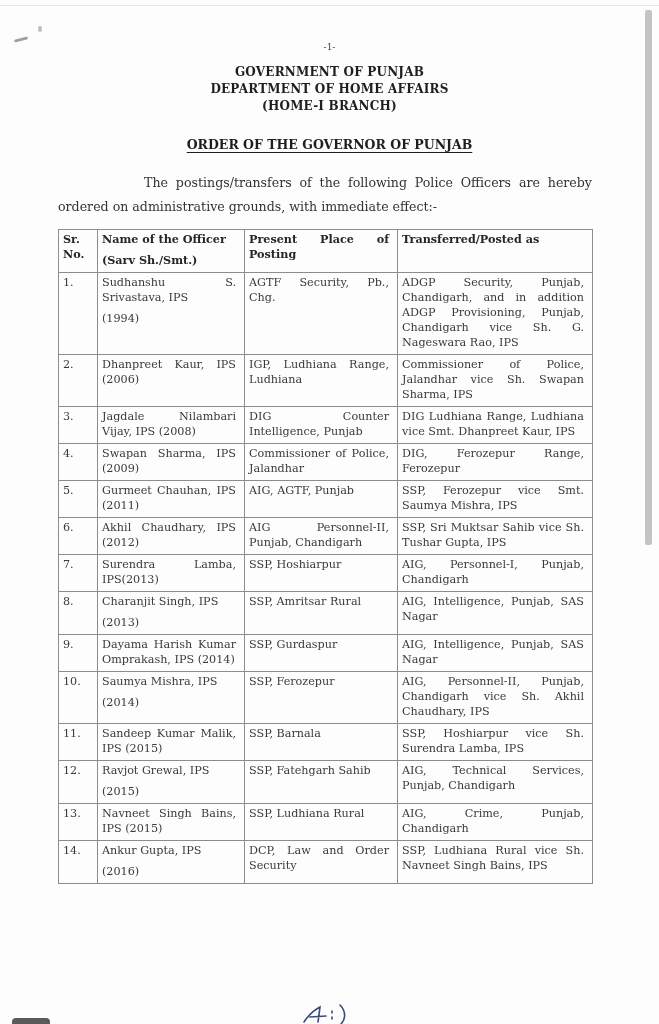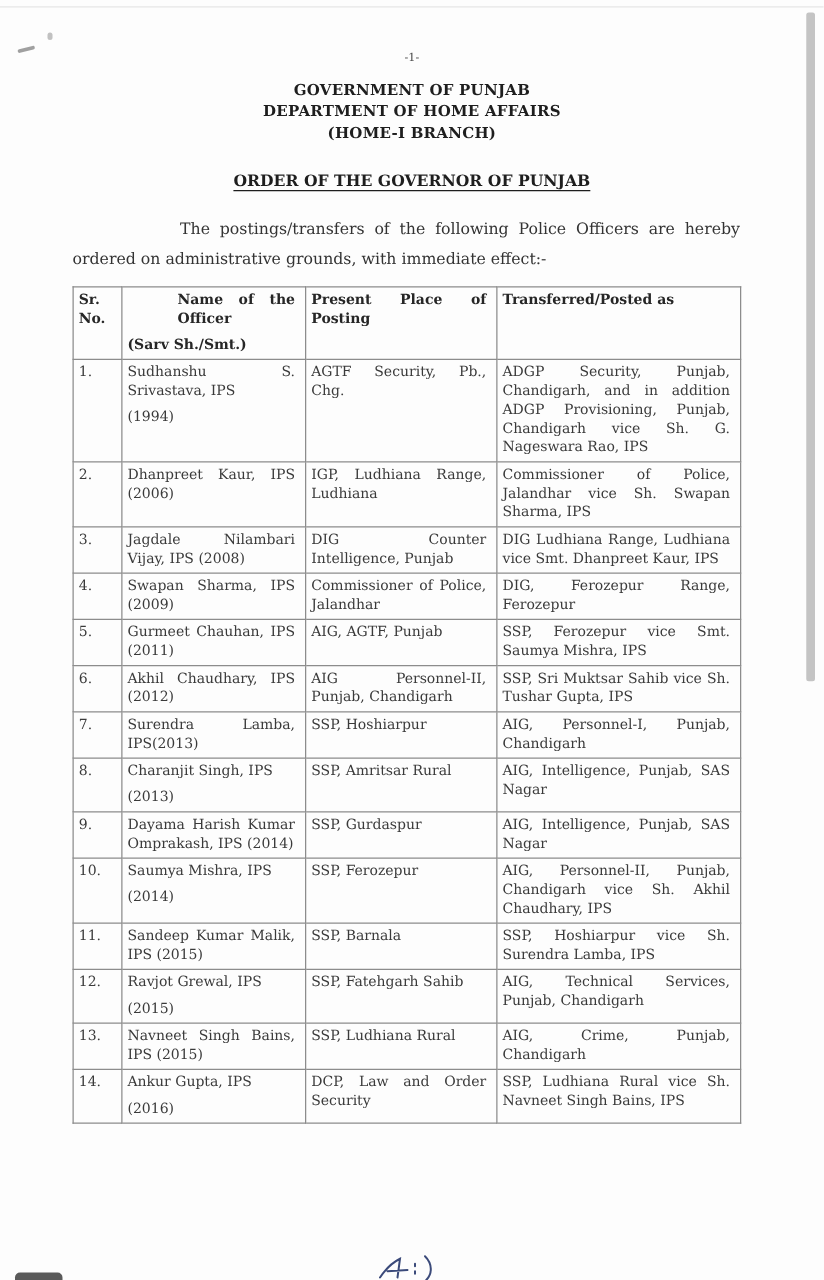--- a/index.html
+++ b/index.html
@@ -177,21 +177,21 @@
       <col class="col-name">
       <col class="col-present">
       <col class="col-posted">
     </colgroup>
     <thead>
       <tr>
         <th>
           <span>Sr. No.</span>
         </th>
         <th>
-          <span class="jline" style="text-align:justify;text-align-last:left;margin-left:40px;">Name of the Officer</span>
+          <span class="jline" style="text-align:justify;text-align-last:left;">Name of the Officer</span>
           <span class="gap"></span>
           <span class="line">(Sarv Sh./Smt.)</span>
         </th>
         <th>
           <span style="display:block;text-align:justify;">Present Place of Posting</span>
         </th>
         <th>
           <span>Transferred/Posted as</span>
         </th>
       </tr>

